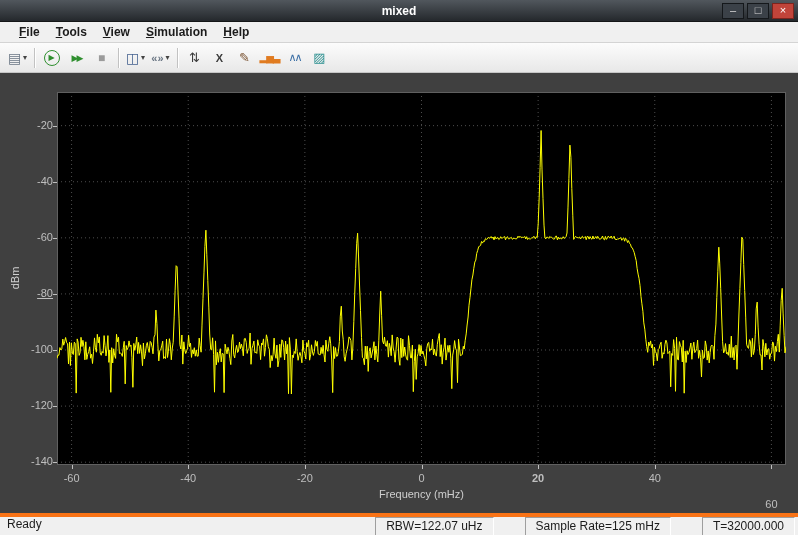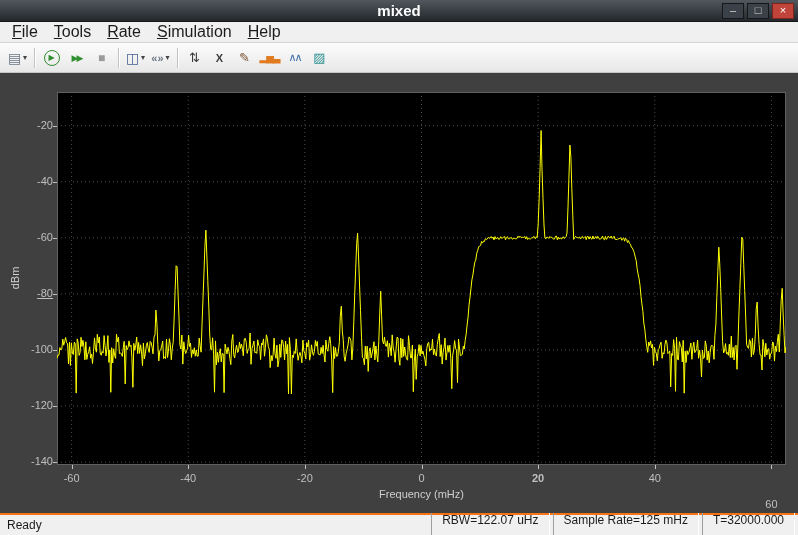--- a/index.html
+++ b/index.html
@@ -6,30 +6,30 @@
   html,body { width:798px; height:535px; overflow:hidden;
     font-family:"Liberation Sans","DejaVu Sans",sans-serif; background:#404040; }
 
   .window { width:798px; height:535px; display:flex; flex-direction:column; }
 
   
   .titlebar { height:22px; background:linear-gradient(#51575d,#24282c);
     display:flex; align-items:center; position:relative; flex:0 0 22px;
     border-bottom:1px solid #141617; }
   .title { position:absolute; left:0; right:0; text-align:center;
-    color:#ffffff; font-weight:bold; font-size:15px; }
+    color:#ffffff; font-weight:bold; font-size:12px; }
   .win-btns { margin-left:auto; display:flex; gap:3px; padding-right:4px; z-index:1; }
   .win-btn { width:22px; height:16px; background:#3b4148; border:1px solid #15181b;
     color:#d9d9d9; font-size:11px; line-height:13px; text-align:center; cursor:default; }
   .win-btn.close { background:#c1443a; border-color:#7d241d; color:#fff; }
 
   
   .menubar { height:21px; flex:0 0 21px; background:#f0f0f0;
     border-bottom:1px solid #d4d4d4; display:flex; align-items:center;
-    font-size:16px; color:#1b1b1b; padding-left:4px; }
+    font-size:12px; color:#1b1b1b; padding-left:11px;font-weight:bold; }
   .menu-item { display:inline-block; padding:3px 8px; }
   .menu-item::first-letter { text-decoration:underline; }
 
   
   .toolbar { height:30px; flex:0 0 30px; background:linear-gradient(#fcfcfc,#e8e8e8);
     border-bottom:1px solid #c6c6c6; display:flex; align-items:center; padding-left:5px; }
   .tb-btn { height:24px; min-width:23px; display:flex; align-items:center;
     justify-content:center; margin:0 1px; color:#555; font-size:13px; }
   .tb-sep { width:1px; height:20px; background:#c2c2c2; margin:0 4px;
     box-shadow:1px 0 0 #ffffff; }
@@ -55,22 +55,22 @@
   .x-tick-label, .y-tick-label { position:absolute; color:#bfbfbf; font-size:11px; }
   .x-tick-label { width:36px; text-align:center; top:399px; }
   .y-tick-label { width:34px; text-align:right; left:19px; }
   .tickmark { position:absolute; background:#bfbfbf; }
   .xlabel { position:absolute; left:57px; width:729px; top:415px; text-align:center;
     color:#cfcfcf; font-size:11px; }
   .ylabel { position:absolute; left:-5px; top:199px; width:40px; text-align:center;
     color:#cfcfcf; font-size:11px; transform:rotate(-90deg); }
 
   
-  .statusbar { height:22px; flex:0 0 22px; background:#f0f0f0; border-top:2px solid #f97316;
-    display:flex; align-items:center; font-size:12px; color:#1b1b1b; }
+  .statusbar { height:22px; flex:0 0 22px; background:#f0f0f0; border-top:4px solid #f97316;
+    display:flex; font-size:12px; color:#1b1b1b;gap:28px; }
   .status-ready { padding-left:7px; flex:1; }
   .status-cell { border:1px solid; border-color:#9e9e9e #ffffff #ffffff #9e9e9e;
     padding:1px 10px; margin-right:3px; height:28px; line-height:15px; white-space:nowrap; }
 </style>
 </head>
 <body>
 
 <div class="window">
 
   <div class="titlebar">
@@ -78,21 +78,21 @@
     <div class="win-btns">
       <div class="win-btn"><span>–</span></div>
       <div class="win-btn"><span>□</span></div>
       <div class="win-btn close"><span>×</span></div>
     </div>
   </div>
 
   <div class="menubar">
     <span class="menu-item">File</span>
     <span class="menu-item">Tools</span>
-    <span class="menu-item">Rate</span>
+    <span class="menu-item">View</span>
     <span class="menu-item">Simulation</span>
     <span class="menu-item">Help</span>
   </div>
 
   <div class="toolbar">
     <div class="tb-btn tb-settings">
       <span class="glyph">▤</span>
       <span class="dd">▾</span>
     </div>
     <div class="tb-sep"></div>

